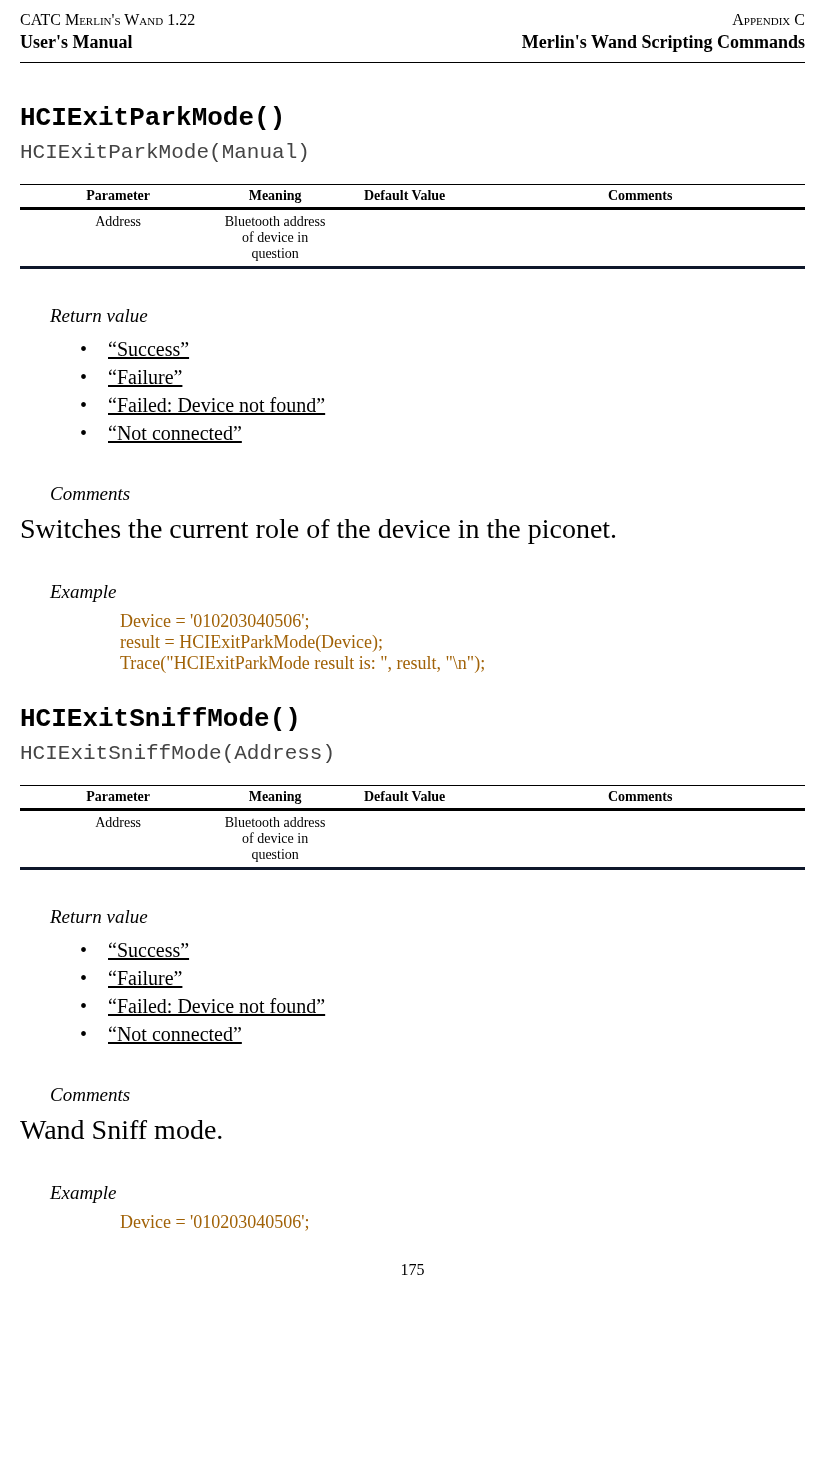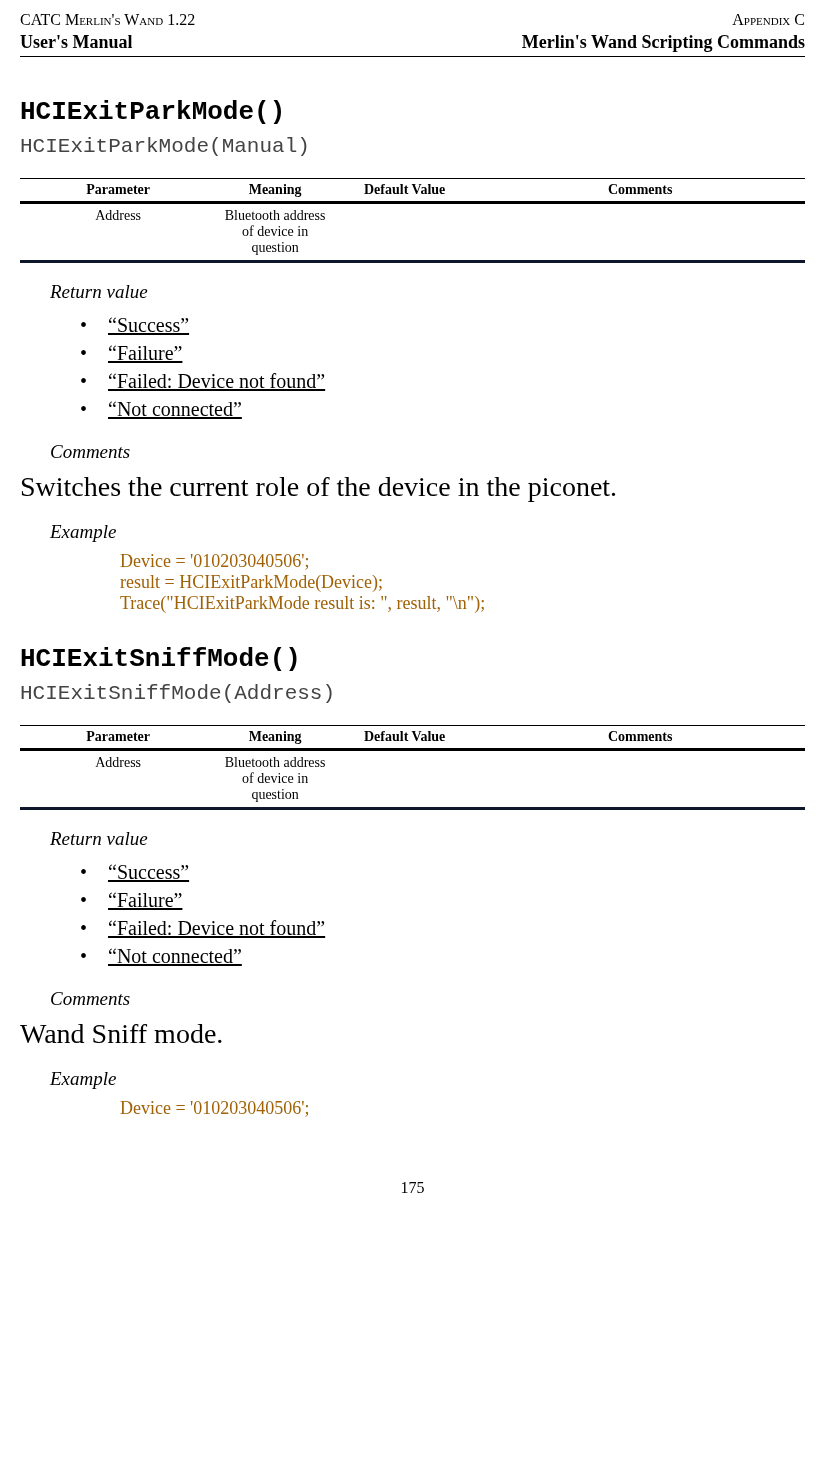--- a/index.html
+++ b/index.html
@@ -8,21 +8,21 @@
     color: #000;
     margin: 0;
     padding: 10px 20px 40px 20px;
     width: 785px;
     background: #fff;
   }
   .header {
     display: flex;
     justify-content: space-between;
     border-bottom: 1px solid #000;
-    padding-bottom: 2px;
+    padding-bottom: 8px;
     margin-bottom: 40px;
   }
   .header-left, .header-right { line-height: 1.3; }
   .smallcaps { font-variant: small-caps; }
   .h-line1 { font-size: 16px; }
   .h-line2 { font-size: 18px; font-weight: bold; }
   .func-title {
     font-family: "Courier New", Courier, monospace;
     font-weight: bold;
     font-size: 26px;
@@ -56,21 +56,21 @@
     border-bottom: 3px solid #0f172a;
   }
   .col-param { width: 25%; }
   .col-meaning { width: 15%; }
   .col-default { width: 18%; }
   .col-comments { width: 42%; }
   .section-label {
     font-style: italic;
     font-size: 19px;
     margin-left: 30px;
-    margin-top: 18px;
+    margin-top: 36px;
     margin-bottom: 8px;
   }
   ul.retvals {
     margin: 0 0 0 60px;
     padding: 0;
     list-style: none;
   }
   ul.retvals li::before {
     content: "•";
     display: inline-block;
@@ -84,21 +84,21 @@
   pre.example {
     font-family: Liberation Serif, serif;
     font-size: 18px;
     margin: 0 0 10px 100px;
     white-space: pre;
     color: #a16207;
   }
   .page-num {
     text-align: center;
     font-size: 16px;
-    margin-top: 60px;
+    margin-top: 28px;
   }
 </style>
 </head>
 <body>
 
 <div class="header">
   <div class="header-left">
     <div class="h-line1 smallcaps">CATC Merlin's Wand 1.22</div>
     <div class="h-line2">User's Manual</div>
   </div>

